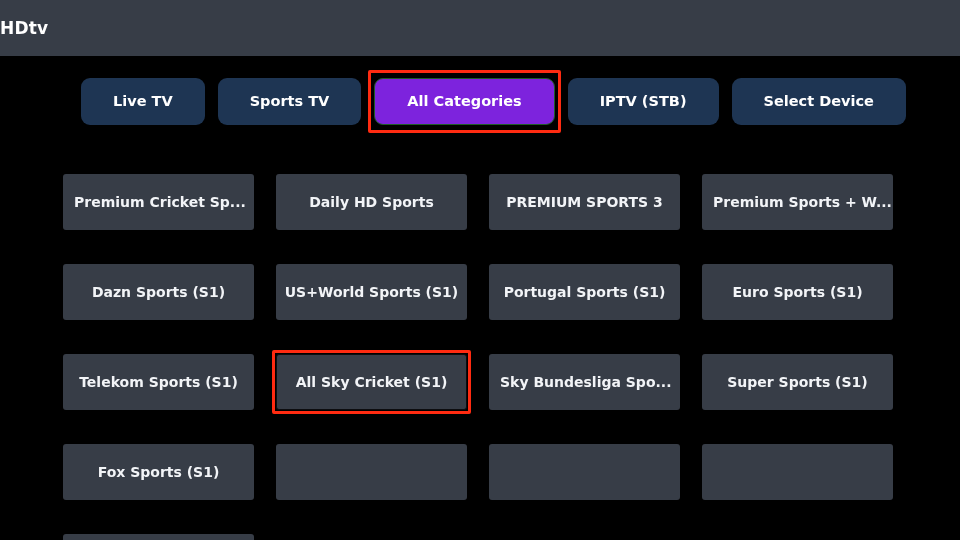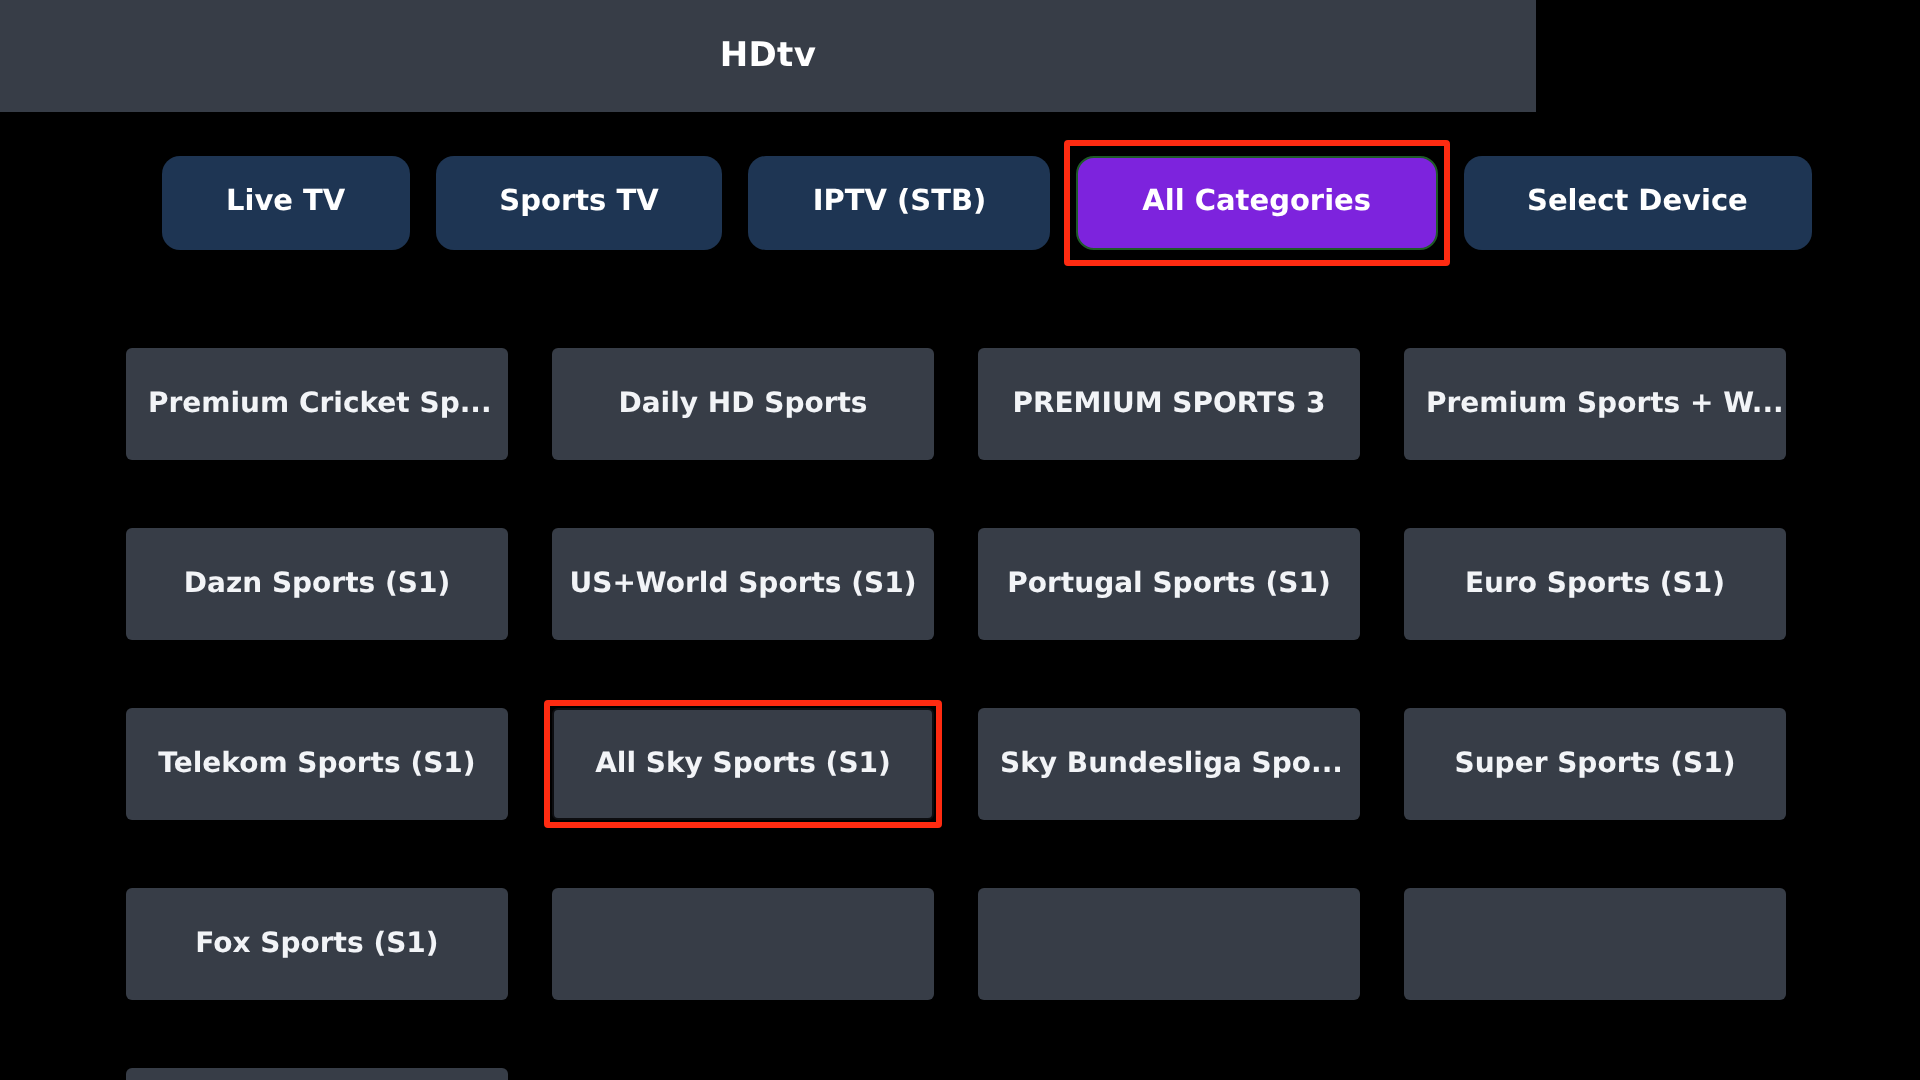--- a/index.html
+++ b/index.html
@@ -21,26 +21,26 @@
     height: 540px;
     background: #000000;
     overflow: hidden;
   }
 
   
   .app-header {
     position: absolute;
     left: 0;
     top: 0;
-    width: 768px;
+    width: 960px;
     height: 56px;
     background: #373d47;
     display: flex;
     align-items: center;
-    justify-content: center;
+    justify-content: flex-start;
     box-sizing: border-box;
   }
   .app-title {
     color: #ffffff;
     font-size: 17px;
     font-weight: bold;
     letter-spacing: 0.2px;
     line-height: 1;
   }
 
@@ -165,27 +165,27 @@
     <div class="app-title">HDtv</div>
   </div>
 
   <div class="navbar" id="navbar">
       <div class="nav-slot">
         <button class="nav-btn">Live TV</button>
       </div>
       <div class="nav-slot">
         <button class="nav-btn">Sports TV</button>
       </div>
-      <div class="nav-slot">
-        <button class="nav-btn">IPTV (STB)</button>
-      </div>
       <div class="nav-slot focused">
         <button class="nav-btn active">All Categories</button>
       </div>
       <div class="nav-slot">
+        <button class="nav-btn">IPTV (STB)</button>
+      </div>
+      <div class="nav-slot">
         <button class="nav-btn">Select Device</button>
       </div>
     </div>
 
   <div class="grid" id="grid">
       <div class="cell">
         <div class="card truncated">Premium Cricket Sp...</div>
       </div>
       <div class="cell">
         <div class="card">Daily HD Sports</div>
@@ -205,21 +205,21 @@
       <div class="cell">
         <div class="card">Portugal Sports (S1)</div>
       </div>
       <div class="cell">
         <div class="card">Euro Sports (S1)</div>
       </div>
       <div class="cell">
         <div class="card">Telekom Sports (S1)</div>
       </div>
       <div class="cell focused">
-        <div class="card">All Sky Sports (S1)</div>
+        <div class="card">All Sky Cricket (S1)</div>
       </div>
       <div class="cell">
         <div class="card truncated">Sky Bundesliga Spo...</div>
       </div>
       <div class="cell">
         <div class="card">Super Sports (S1)</div>
       </div>
       <div class="cell">
         <div class="card">Fox Sports (S1)</div>
       </div>

